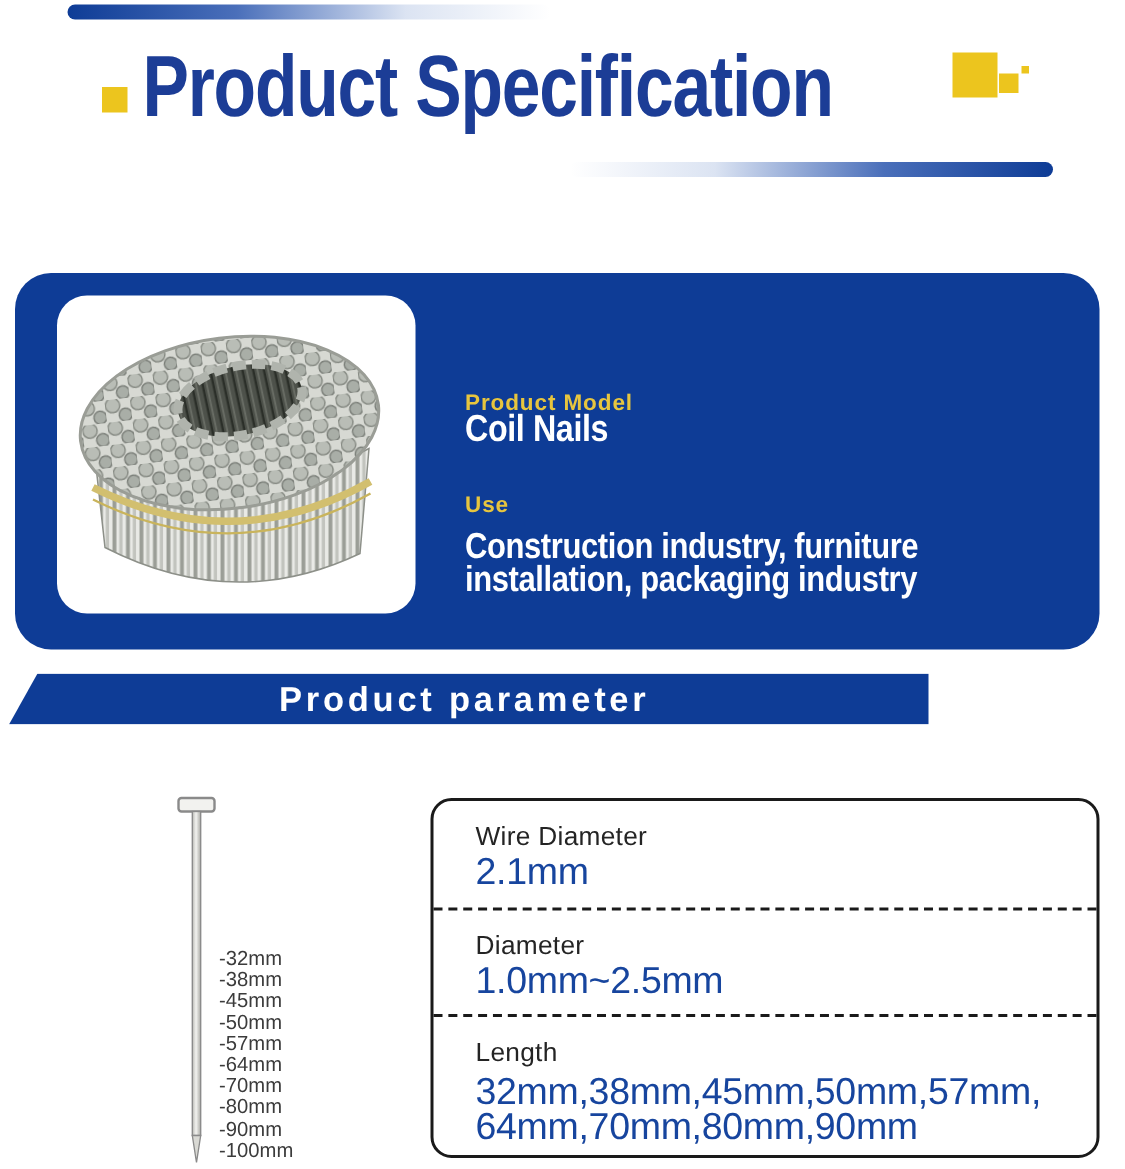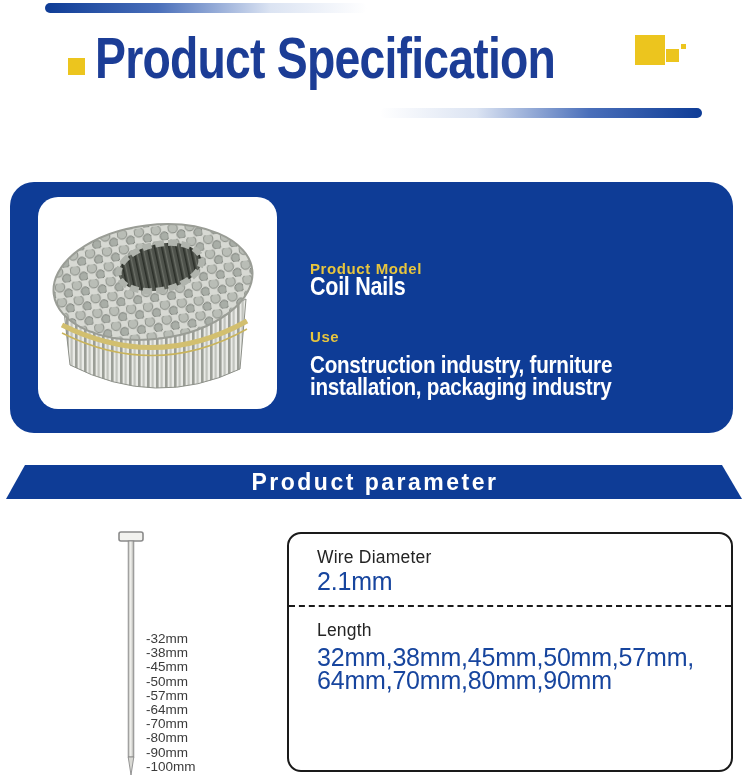--- a/index.html
+++ b/index.html
@@ -42,21 +42,21 @@
     letter-spacing:.6px;white-space:nowrap;
   }
   .field-value{
     position:absolute;left:0;font-size:25px;font-weight:bold;color:#fff;white-space:nowrap;
     transform:scaleX(.86);transform-origin:left top;letter-spacing:-.3px;line-height:21.5px;
   }
   .lbl-model{top:78px;} .val-model{top:94px;}
   .lbl-use{top:146px;}  .val-use{top:172px;font-size:24px;}
   
   .banner{
-    position:absolute;left:0;top:465px;width:750px;height:34px;background:var(--blue,#0e3c96);
+    position:absolute;left:0;top:449px;width:619px;height:34px;background:var(--blue,#0e3c96);
     clip-path:polygon(25px 0,722px 0,742px 100%,6px 100%);
     display:flex;align-items:center;justify-content:center;
   }
   .banner-label{
     color:#fff;font-size:23px;font-weight:bold;letter-spacing:2.5px;white-space:nowrap;
   }
   
   .nail-fig{position:absolute;left:116px;top:529px;}
   .len-list{position:absolute;left:146px;top:632px;}
   .len-item{font-size:13.5px;line-height:14.2px;color:#3b3b3b;white-space:nowrap;}
@@ -164,20 +164,24 @@
     <div class="len-item">-100mm</div>
   </div>
 
   <div class="spec-table">
     <div class="t-row t-row1">
       <div class="t-col1">
         <div class="t-label">Wire Diameter</div>
         <div class="t-value">2.1mm</div>
       </div>
     </div>
+    <div class="t-row t-row2">
+      <div class="t-label">Diameter</div>
+      <div class="t-value">1.0mm~2.5mm</div>
+    </div>
     <div class="t-row t-row3">
       <div class="t-label">Length</div>
       <div class="t-value">
         <div>32mm,38mm,45mm,50mm,57mm,</div>
         <div>64mm,70mm,80mm,90mm</div>
       </div>
     </div>
   </div>
 
 </div>

